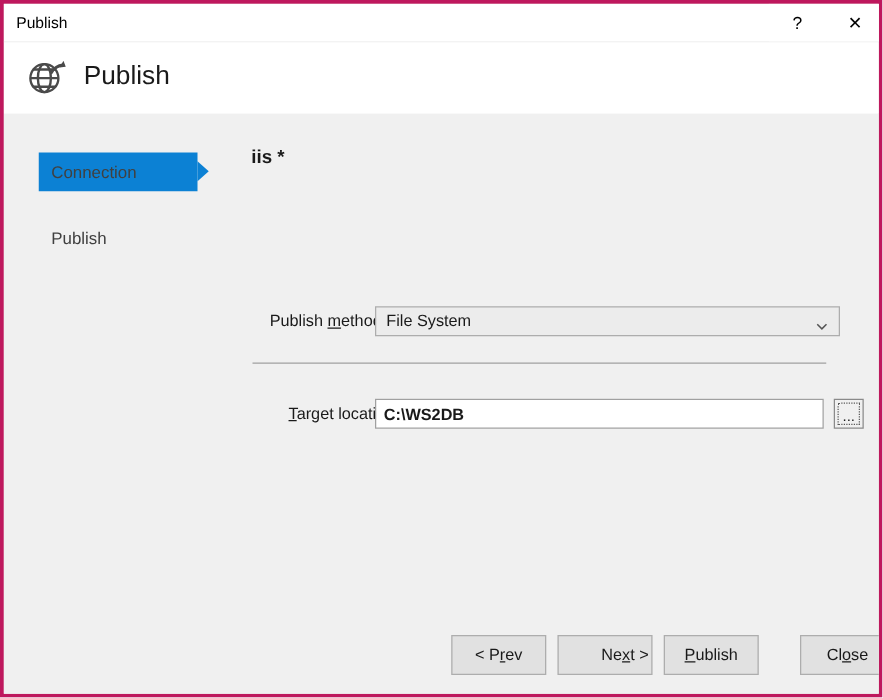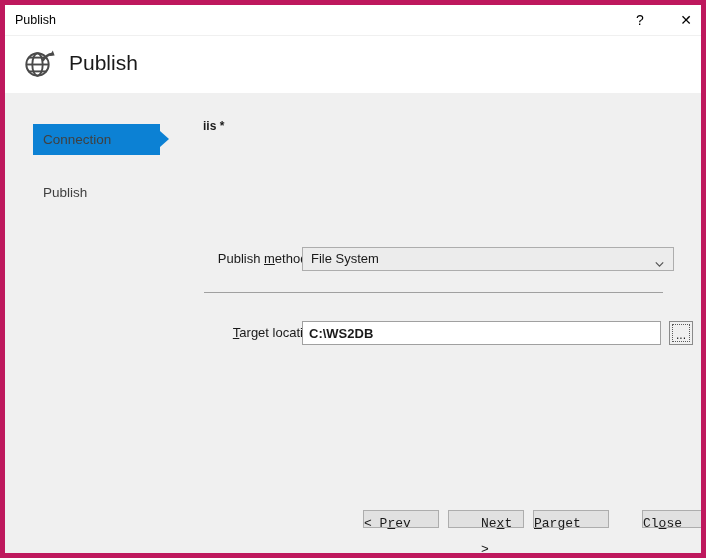--- a/index.html
+++ b/index.html
@@ -10,21 +10,21 @@
   body {
     font-family: "Liberation Sans", sans-serif;
     -webkit-font-smoothing: antialiased;
   }
 
   #window {
     position: relative;
     width: 706px;
     height: 558px;
     box-sizing: border-box;
-    border: 5px solid #be185d;
+    border: 3px solid #be185d;
     background: #f0f0f0;
     overflow: hidden;
   }
 
   
   #titlebar {
     position: absolute;
     left: 0; top: 0;
     width: 704px;
     height: 30px;
@@ -148,21 +148,21 @@
   #main {
     position: absolute;
     left: 198px;
     top: 0px;
     width: 470px;
   }
   #profile-title {
     position: absolute;
     left: 0px;
     top: 26px;
-    font-size: 12px;
+    font-size: 15px;
     font-weight: bold;
     color: #1a1a1a;
     white-space: nowrap;
   }
 
   .field-row {
     position: absolute;
     height: 24px;
   }
   .field-label {
@@ -266,31 +266,31 @@
   #footer-buttons {
     position: absolute;
     left: 0;
     top: 417px;
     width: 704px;
     height: 28px;
   }
   .dlg-button {
     position: absolute;
     top: 0;
-    height: 18px;
+    height: 32px;
     box-sizing: border-box;
     background: #e1e1e1;
     border: 1px solid #adadad;
-    font-family: Liberation Mono, monospace;
+    font-family: Liberation Sans, sans-serif;
     font-size: 13px;
     color: #1a1a1a;
     cursor: default;
     padding: 0;
     line-height: 26px;
-    text-align: left;
+    text-align: center;
   }
   .dlg-button u { text-decoration: underline; }
   #btn-prev   { left: 358px; width: 76px; }
   #btn-next   { left: 443px; width: 76px; padding-left: 32px; }
   #btn-publish{ left: 528px; width: 76px; }
   #btn-close  { left: 637px; width: 76px; }
 </style>
 </head>
 <body>
 
@@ -367,18 +367,18 @@
             <span id="browse-dots">...</span>
           </span>
         </button>
       </div>
 
     </div>
 
     <div id="footer-buttons">
       <button class="dlg-button" id="btn-prev"><span>&lt; P</span><u>r</u><span>ev</span></button>
       <button class="dlg-button" id="btn-next"><span>Ne</span><u>x</u><span>t &gt;</span></button>
-      <button class="dlg-button" id="btn-publish"><span></span><u>P</u><span>arget</span></button>
+      <button class="dlg-button" id="btn-publish"><span></span><u>P</u><span>ublish</span></button>
       <button class="dlg-button" id="btn-close"><span>Cl</span><u>o</u><span>se</span></button>
     </div>
 
   </div>
 </div>
 
 </body></html>

